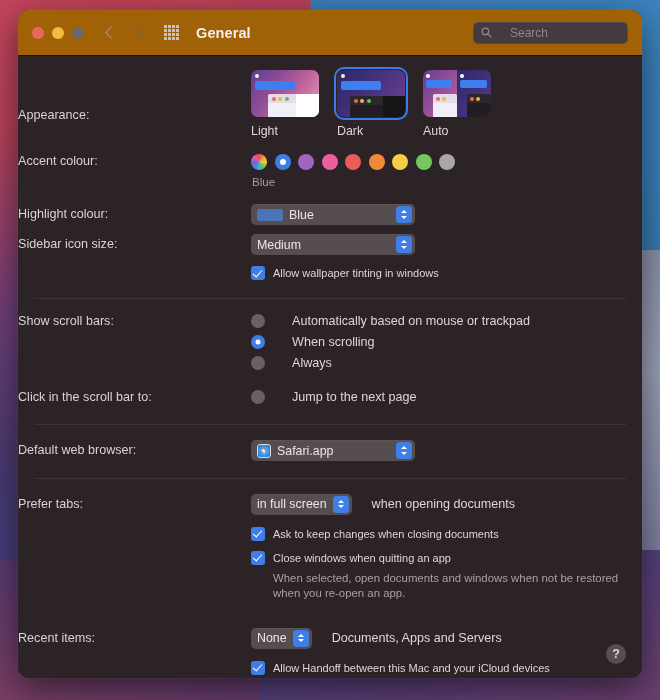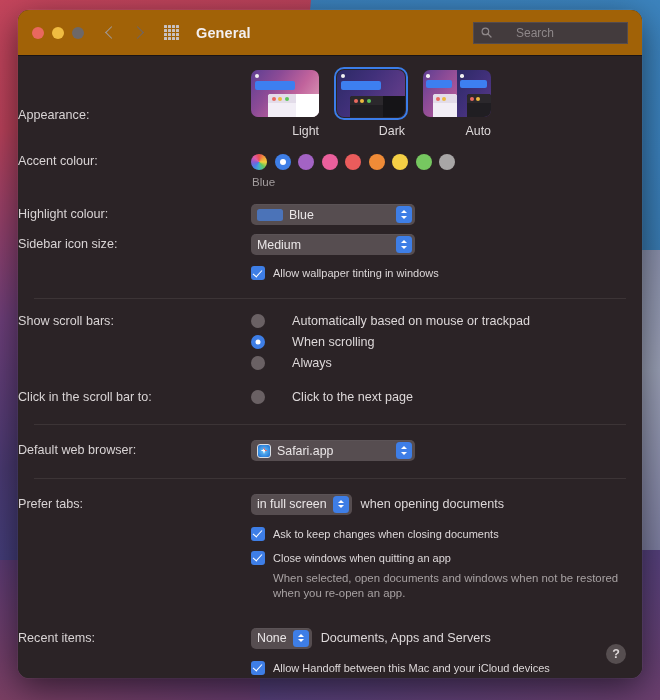--- a/index.html
+++ b/index.html
@@ -112,27 +112,27 @@
     font-size: 14.5px;
     font-weight: bold;
     letter-spacing: .1px;
   }
 
   #searchbox {
     position: absolute;
     right: 14px;
     width: 155px;
     height: 22px;
-    border-radius: 0;
+    border-radius: 5px;
     background: #433b3d;
     border: .5px solid #544b4d;
     display: flex;
     align-items: center;
     padding: 0 7px;
-    gap: 24px;
+    gap: 18px;
   }
   #searchbox svg { flex: 0 0 auto; }
   #search-placeholder {
     color: #8e8789;
     font-size: 12px;
   }
 
   
   #content {
     flex: 1 1 auto;
@@ -158,21 +158,21 @@
   .hr {
     height: 1px;
     background: #3c3436;
     margin: 0 16px;
   }
 
   
   #appearance-row { margin-top: 8px; }
   #appearance-row .lbl { padding-top: 38px; }
   .thumbs { display: flex; gap: 18px; }
-  .thumb-cell { width: 68px; text-align: right; }
+  .thumb-cell { width: 68px; text-align: left; }
   .thumb {
     width: 68px; height: 47px;
     border-radius: 7px;
     overflow: hidden;
     position: relative;
     display: block;
   }
   .thumb.selected {
     outline: 2.2px solid #3b7de8;
     outline-offset: 1.5px;
@@ -338,21 +338,21 @@
 
   .helper-text {
     color: #a8a2a3;
     font-size: 11.4px;
     line-height: 15px;
     max-width: 352px;
     margin-top: 6px;
     margin-left: 22px;
   }
 
-  .inline { display: flex; align-items: center; gap: 9px; }
+  .inline { display: flex; align-items: center; gap: 20px; }
   .inline-text { color: #ddd8d9; font-size: 12.6px; }
 
   
   #help-btn {
     position: absolute;
     right: 16px;
     bottom: 14px;
     width: 20px; height: 20px;
     border-radius: 50%;
     background: #564e50;
@@ -555,21 +555,21 @@
           <span class="rb-label">Always</span>
         </div>
       </div>
     </div>
 
     <div class="row" style="margin-top:13px">
       <div class="lbl" style="padding-top:0">Click in the scroll bar to:</div>
       <div class="ctl">
         <div class="radio-row">
           <span class="rb"></span>
-          <span class="rb-label">Click to the next page</span>
+          <span class="rb-label">Jump to the next page</span>
         </div>
       </div>
     </div>
 
     <div class="hr" style="margin-top:13px"></div>
 
     <div class="row" style="margin-top:15px">
       <div class="lbl" style="padding-top:3px">Default web browser:</div>
       <div class="ctl">
         <div class="popup wide">

